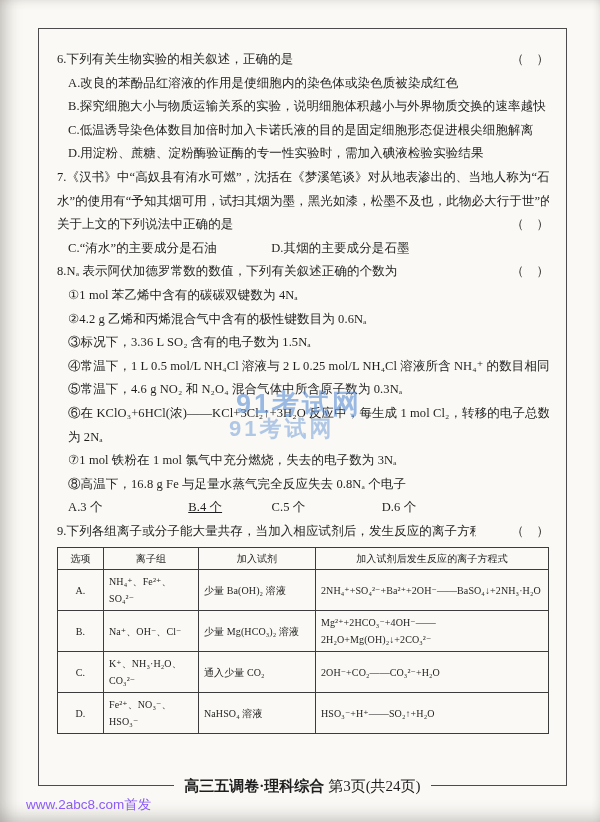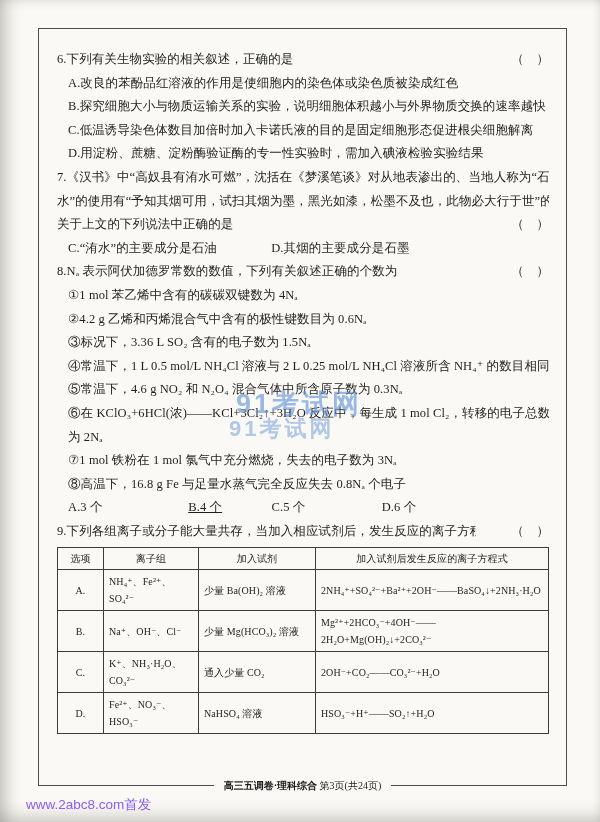--- a/index.html
+++ b/index.html
@@ -61,21 +61,21 @@
     font-family:"Liberation Sans","DejaVu Sans",sans-serif;
     font-weight:bold;
     color:rgba(96,146,214,0.62);
     letter-spacing:3px;
     pointer-events:none;
   }
   .wm1 { left:236px; top:386px; font-size:27px; }
   .wm2 { left:229px; top:414px; font-size:22px; color:rgba(96,146,214,0.48); }
   .footer {
     position:absolute; left:38px; top:778px; width:529px;
-    text-align:center; font-size:10px; line-height:16px;
+    text-align:center; font-size:15px; line-height:16px;
   }
   .finner {
     background:#faf9f5; padding:0 10px; display:inline-block;
   }
   .credit {
     position:absolute; left:26px; top:796px;
     font-family:"Liberation Sans","DejaVu Sans",sans-serif;
     font-size:13.5px; color:#8b5cf6;
   }
 </style>

